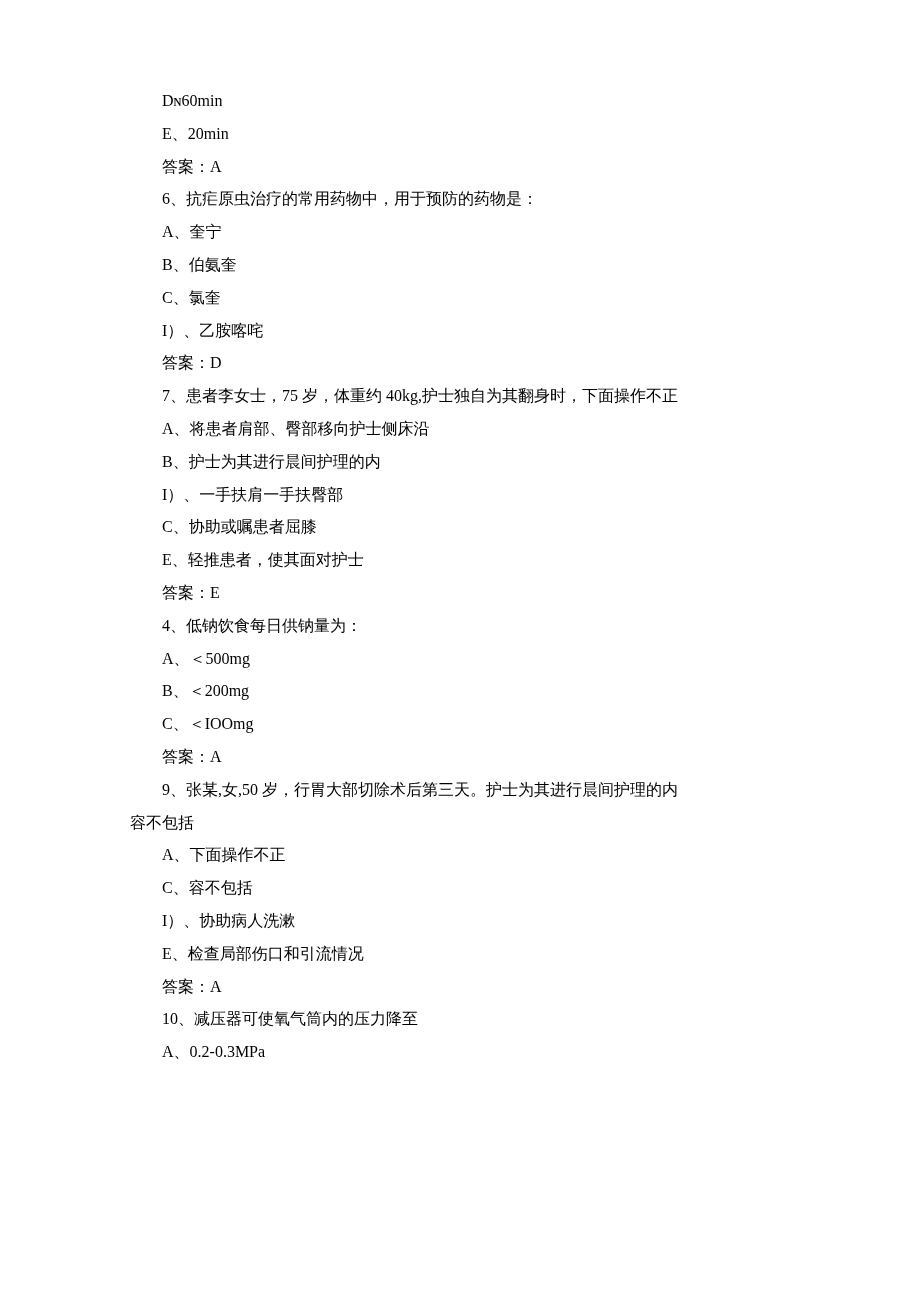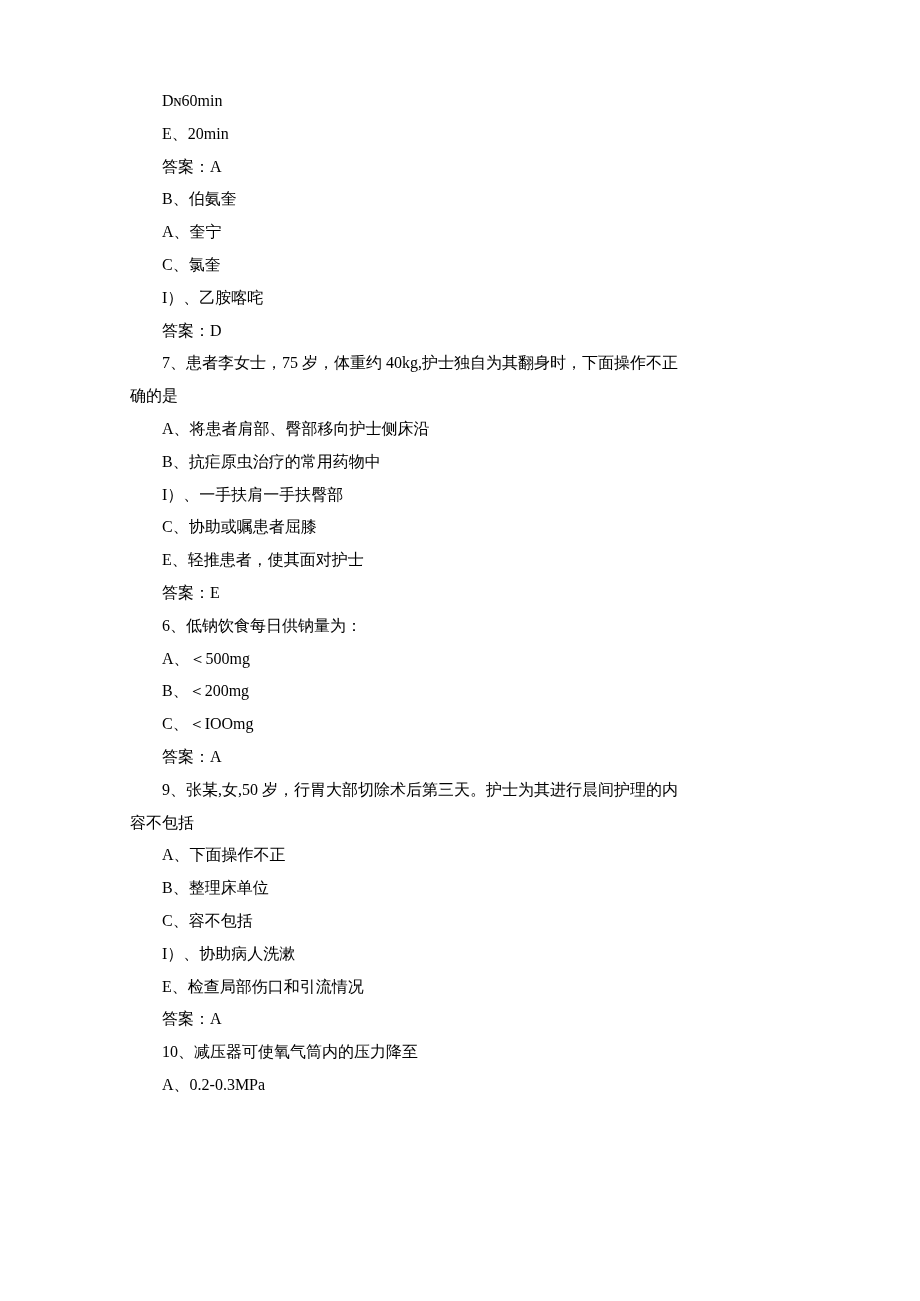--- a/index.html
+++ b/index.html
@@ -26,41 +26,40 @@
   }
 </style>
 </head>
 <body>
 
 <div class="page" id="page-root">
     <div class="line indent1">Dɴ60min</div>
     <div class="line indent1"></div>
     <div class="line indent1">E、20min</div>
     <div class="line indent1">答案：A</div>
+    <div class="line indent1">6、抗疟原虫治疗的常用药物中，用于预防的药物是：</div>
+    <div class="line indent1">A、奎宁</div>
     <div class="line indent1">B、伯氨奎</div>
-    <div class="line indent1">A、奎宁</div>
     <div class="line indent1">C、氯奎</div>
     <div class="line indent1">I）、乙胺喀咤</div>
     <div class="line indent1">答案：D</div>
     <div class="line indent1">7、患者李女士，75 岁，体重约 40kg,护士独自为其翻身时，下面操作不正</div>
-    <div class="line no-indent">确的是</div>
     <div class="line indent1">A、将患者肩部、臀部移向护士侧床沿</div>
-    <div class="line indent1">B、抗疟原虫治疗的常用药物中</div>
+    <div class="line indent1">B、护士为其进行晨间护理的内</div>
     <div class="line indent1">I）、一手扶肩一手扶臀部</div>
     <div class="line indent1">C、协助或嘱患者屈膝</div>
     <div class="line indent1">E、轻推患者，使其面对护士</div>
     <div class="line indent1">答案：E</div>
-    <div class="line indent1">6、低钠饮食每日供钠量为：</div>
+    <div class="line indent1">4、低钠饮食每日供钠量为：</div>
     <div class="line indent1">A、＜500mg</div>
     <div class="line indent1">B、＜200mg</div>
     <div class="line indent1">C、＜IOOmg</div>
     <div class="line indent1">答案：A</div>
     <div class="line indent1">9、张某,女,50 岁，行胃大部切除术后第三天。护士为其进行晨间护理的内</div>
     <div class="line no-indent">容不包括</div>
     <div class="line indent1">A、下面操作不正</div>
-    <div class="line indent1">B、整理床单位</div>
     <div class="line indent1">C、容不包括</div>
     <div class="line indent1">I）、协助病人洗漱</div>
     <div class="line indent1">E、检查局部伤口和引流情况</div>
     <div class="line indent1">答案：A</div>
     <div class="line indent1">10、减压器可使氧气筒内的压力降至</div>
     <div class="line indent1">A、0.2-0.3MPa</div>
   </div>
 
 </body></html>

